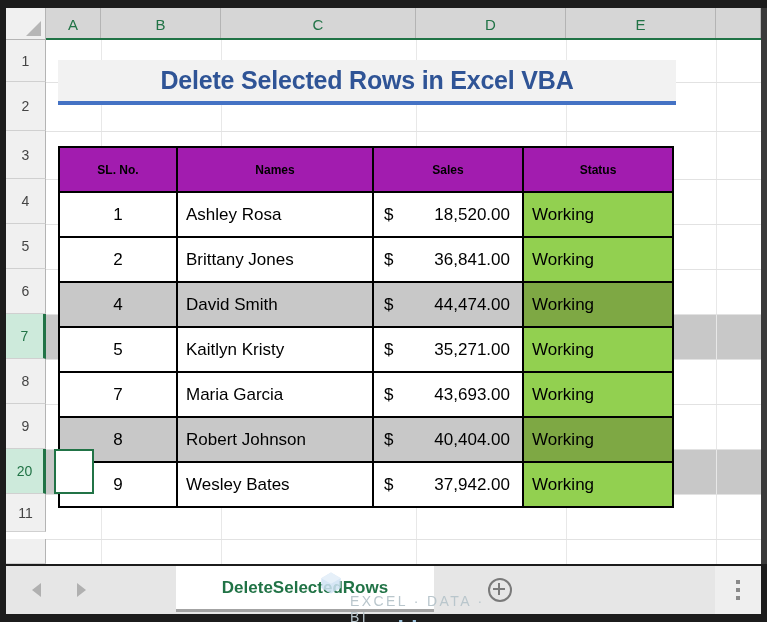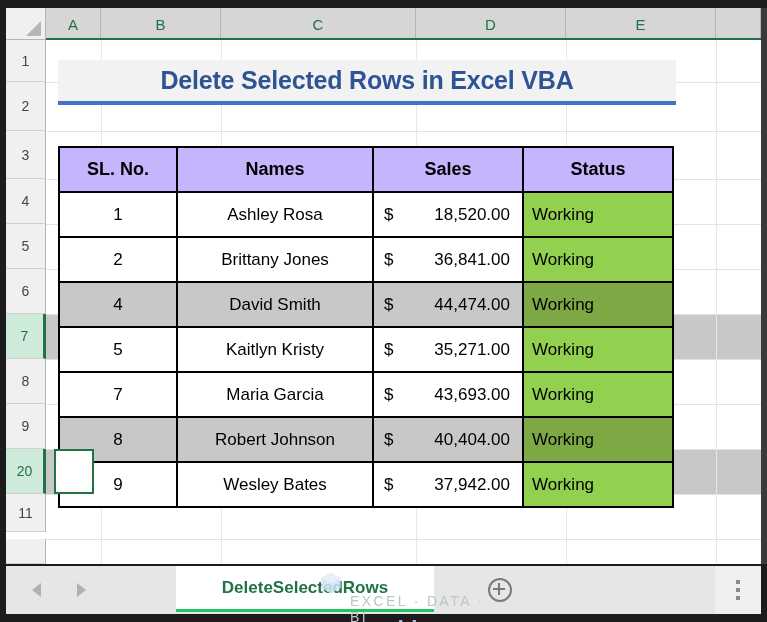--- a/index.html
+++ b/index.html
@@ -135,27 +135,27 @@
     border: 2px solid #000000;
     box-sizing: border-box;
     height: 45px;
     padding: 0 8px;
     font-size: 17px;
     color: #000000;
     font-weight: normal;
     background: #ffffff;
   }
   .dtable th {
-    background: #c4b5fd;
+    background: #a21caf;
     font-weight: bold;
     text-align: center;
-    font-size: 18px;
+    font-size: 12px;
   }
   .col-sl   { width: 118px; text-align: center; }
-  .col-name { width: 196px; text-align: center; }
+  .col-name { width: 196px; text-align: left; }
   .col-sale { width: 150px; text-align: left; }
   .col-stat { width: 150px; text-align: left; margin-top: 16px; }
 
   .sale-cell {
     display: flex; align-items: center;
     justify-content: space-between;
     height: 100%;
   }
   .sale-cur { padding-left: 2px; }
   .sale-amt { padding-right: 4px; }
@@ -223,21 +223,21 @@
     border-bottom: 7px solid transparent;
   }
   .arrow-left  { border-right: 9px solid #b0b0b0; }
   .arrow-right { border-left: 9px solid #b0b0b0; }
 
   .sheet-tab {
     position: absolute;
     left: 170px; top: 0px;
     width: 258px; height: 46px;
     background: #ffffff;
-    border-bottom: 3px solid #22c55e;
+    border-bottom: 3px solid #a3a3a3;
     box-sizing: border-box;
     display: flex; align-items: center; justify-content: center;
   }
   .sheet-tab-label {
     color: #217346;
     font-size: 17px;
     font-weight: bold;
   }
   .add-sheet {
     position: absolute; left: 482px; top: 12px;

